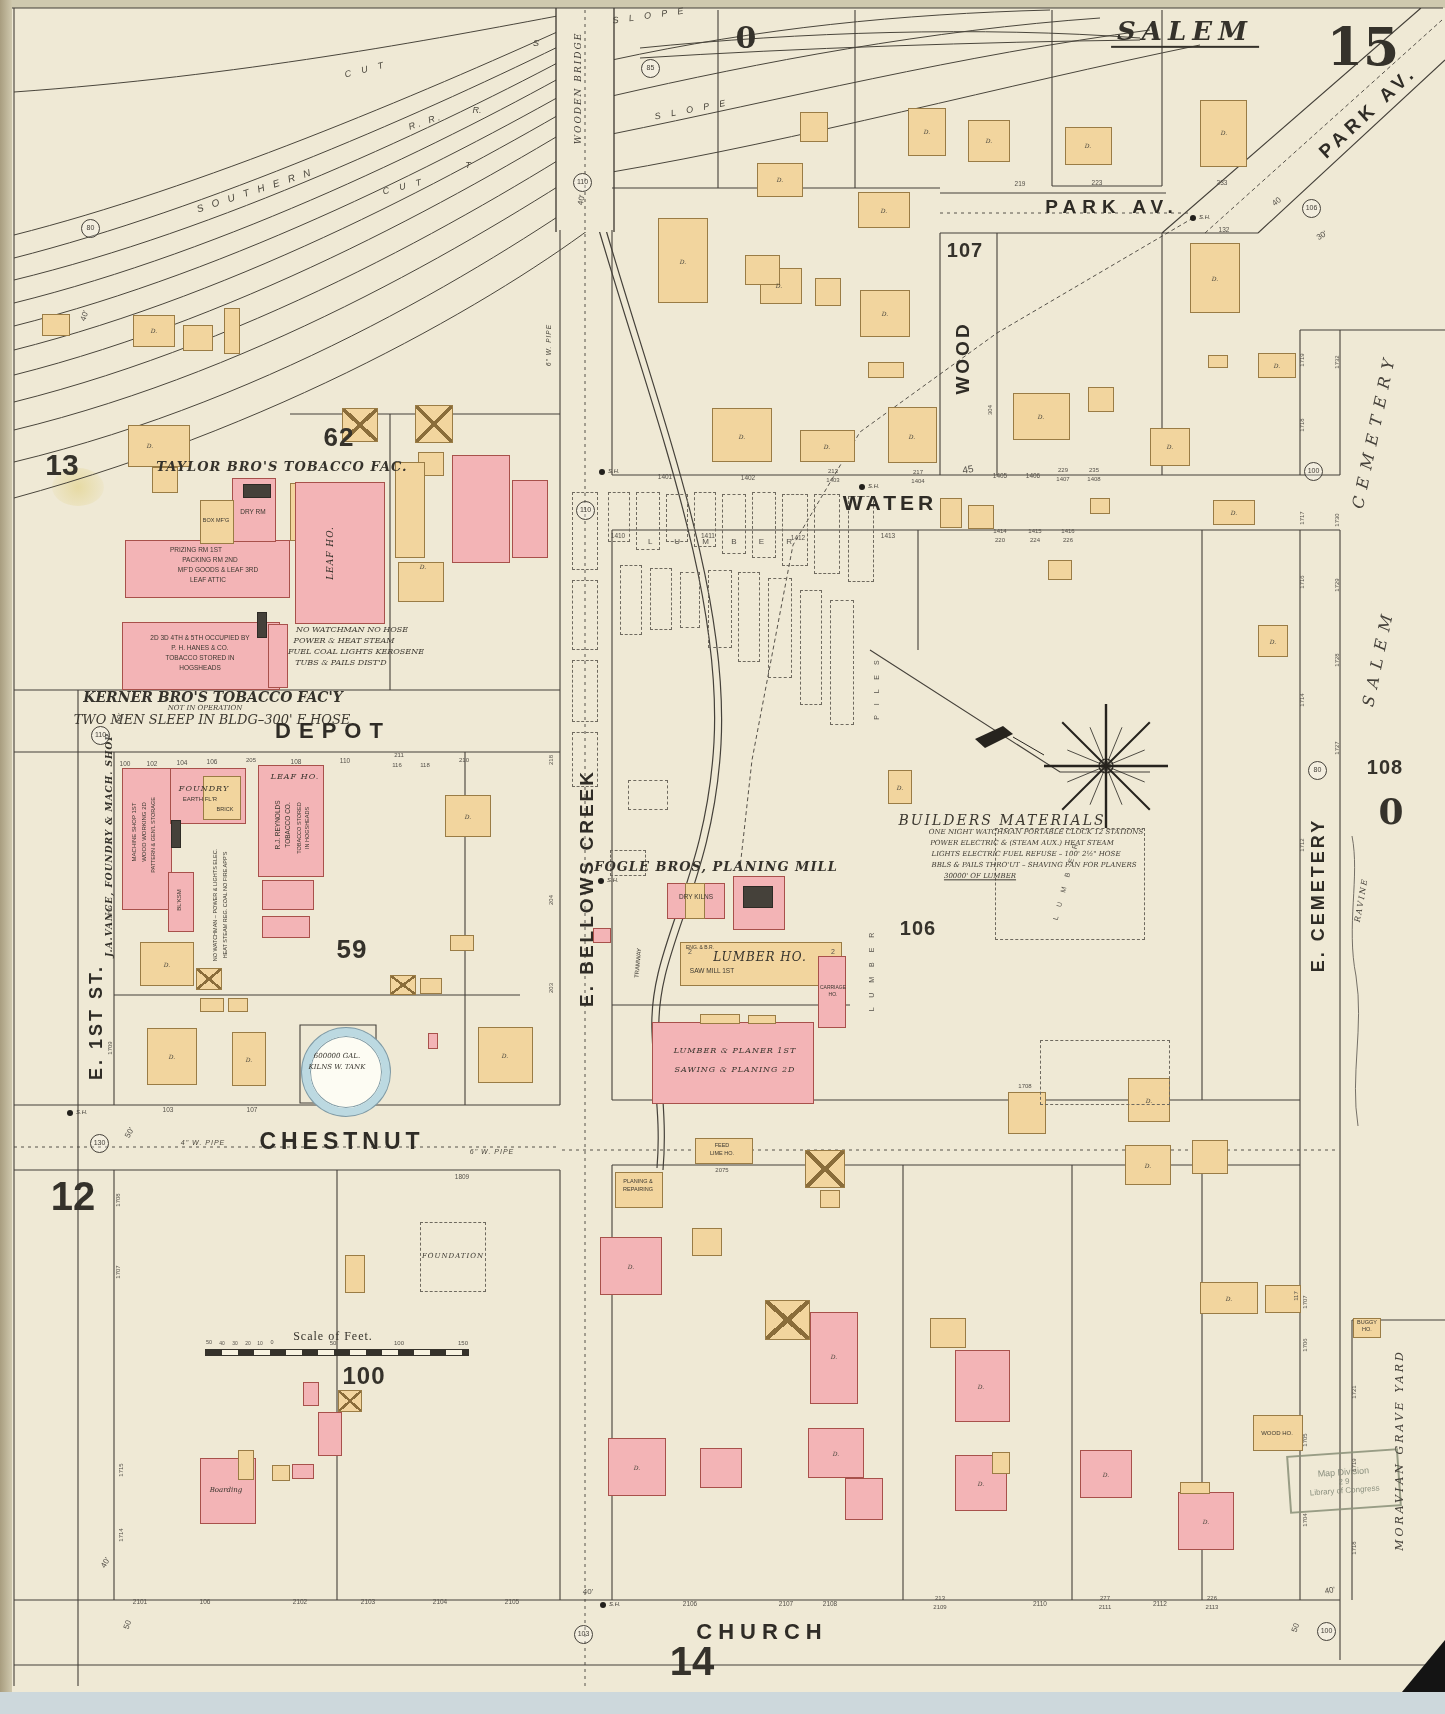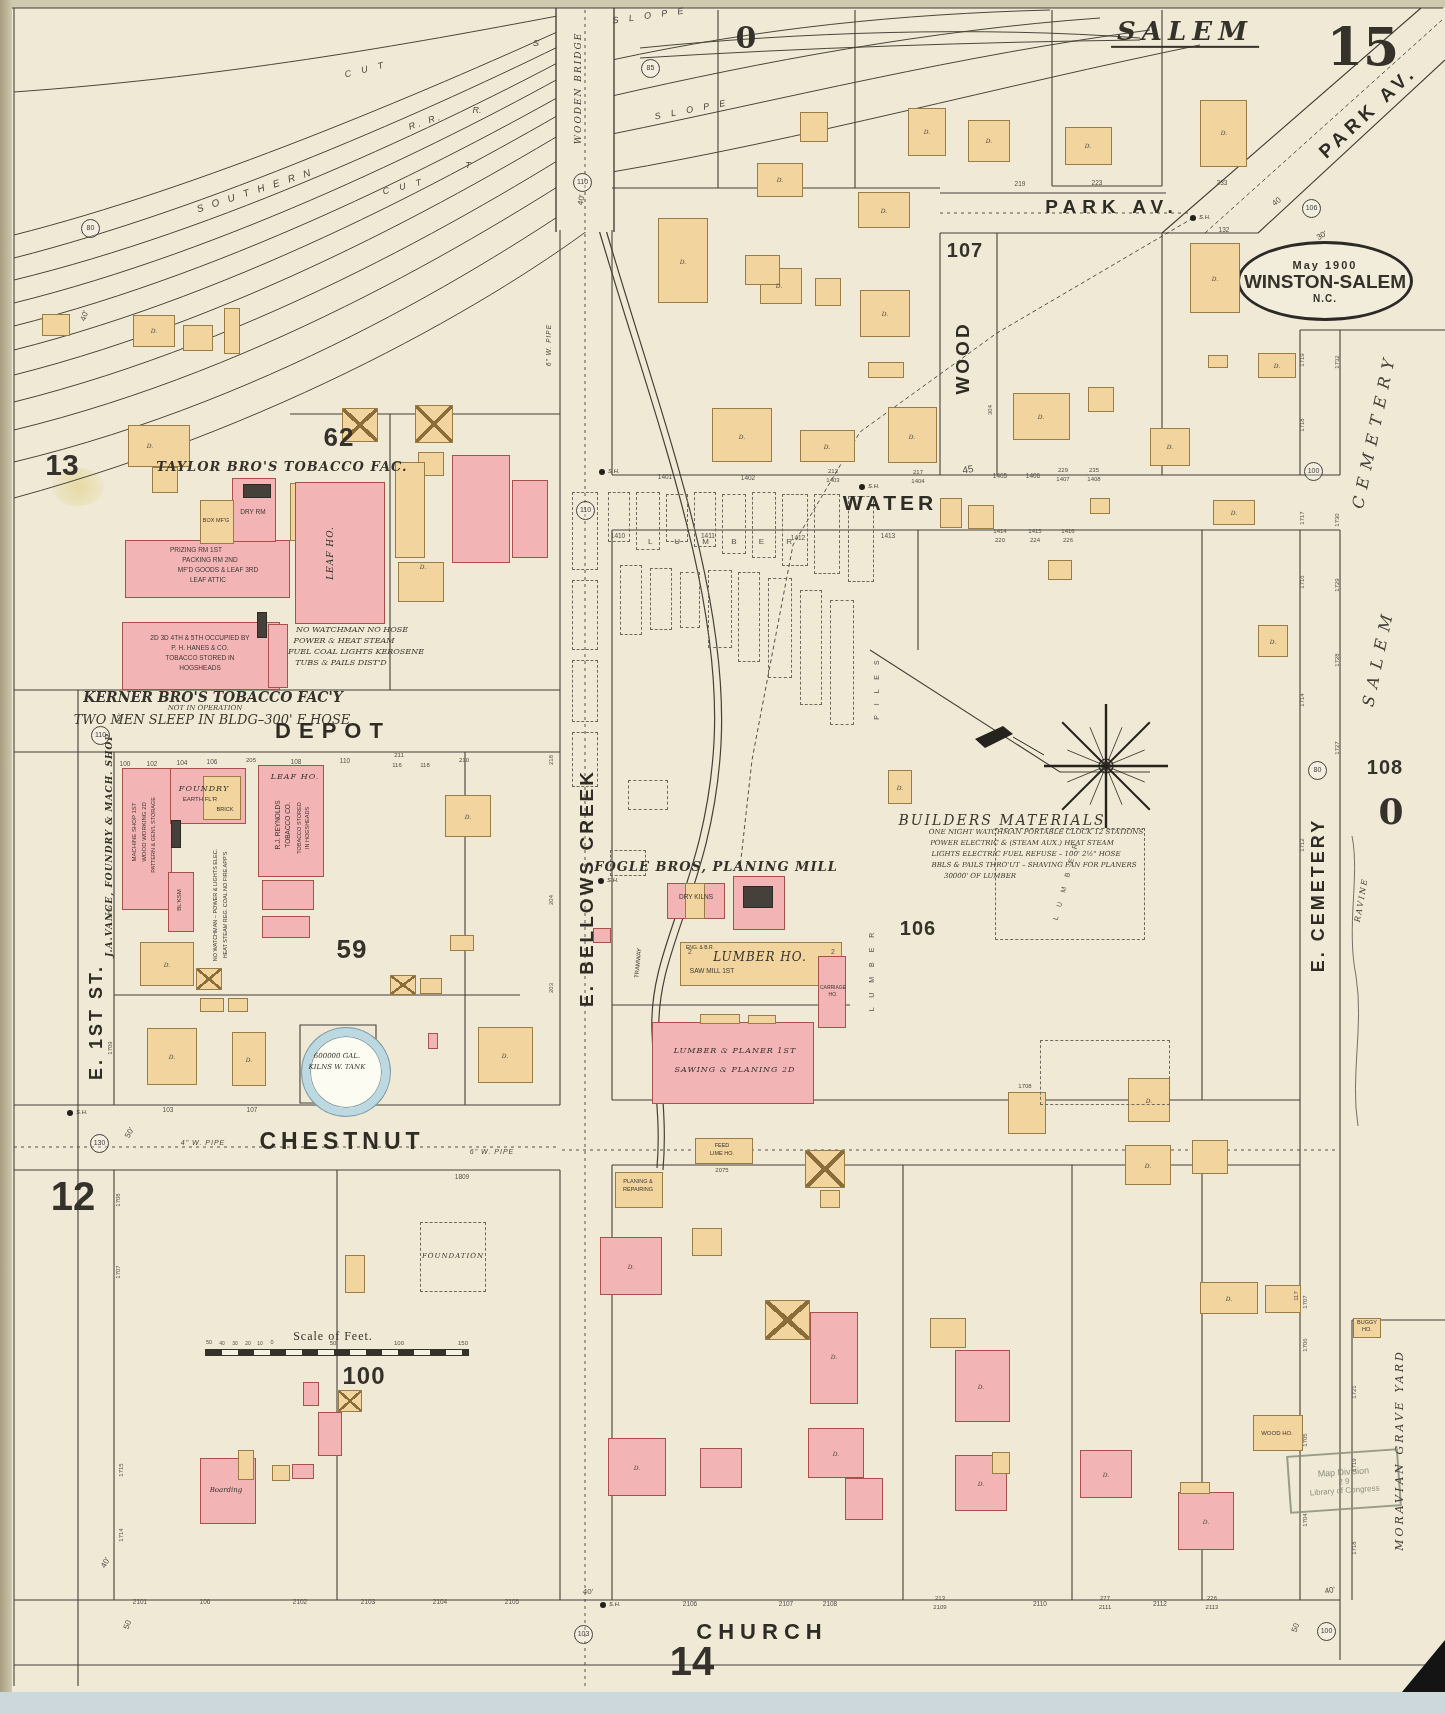--- a/index.html
+++ b/index.html
@@ -124,25 +124,20 @@
     </g>
     <g fill="#26231e">
       <polygon points="975,739 1003,726 1013,734 985,748"></polygon>
       <line x1="1013" y1="737" x2="1044" y2="755" stroke="#26231e" stroke-width="1"></line>
     </g>
   </svg>
 
   <div id="water-tank"></div>
   <div id="scale-bar"></div>
 
-  <div id="oval-stamp">
-    <div class="l1">May 1900</div>
-    <div class="l2">WINSTON-SALEM</div>
-    <div class="l3">N.C.</div>
-  </div>
 
   <div id="loc-stamp">
     <div class="s1">Map Division</div>
     <div class="s2">2 9</div>
     <div class="s3">Library of Congress</div>
   </div>
 
   <div id="corner-wedge"></div>
   <div id="scan-strip"></div>
 <div class="bld y" style="left: 42px; top: 314px; width: 28px; height: 22px;"></div>
@@ -358,21 +353,21 @@
     <div class="txt tiny" style="left: 200px; top: 668px; font-size: 6.5px; transform: translate(-50%, -50%) rotate(0deg);">HOGSHEADS</div>
     <div class="txt note" style="left: 352px; top: 630px; font-size: 8px; transform: translate(-50%, -50%) rotate(0deg);">NO WATCHMAN   NO HOSE</div>
     <div class="txt note" style="left: 344px; top: 641px; font-size: 8px; transform: translate(-50%, -50%) rotate(0deg);">POWER &amp; HEAT STEAM</div>
     <div class="txt note" style="left: 356px; top: 652px; font-size: 8px; transform: translate(-50%, -50%) rotate(0deg);">FUEL COAL  LIGHTS KEROSENE</div>
     <div class="txt note" style="left: 341px; top: 663px; font-size: 8px; transform: translate(-50%, -50%) rotate(0deg);">TUBS &amp; PAILS DIST'D</div>
     <div class="txt note" style="left: 1002px; top: 820px; font-size: 14px; transform: translate(-50%, -50%) rotate(0deg); letter-spacing: 2px;">BUILDERS  MATERIALS</div>
     <div class="txt note" style="left: 1036px; top: 833px; font-size: 7px; transform: translate(-50%, -50%) rotate(0deg);">ONE NIGHT WATCHMAN   PORTABLE CLOCK 12 STATIONS</div>
     <div class="txt note" style="left: 1022px; top: 844px; font-size: 7px; transform: translate(-50%, -50%) rotate(0deg);">POWER ELECTRIC &amp; (STEAM AUX.)  HEAT STEAM</div>
     <div class="txt note" style="left: 1026px; top: 855px; font-size: 7px; transform: translate(-50%, -50%) rotate(0deg);">LIGHTS ELECTRIC   FUEL REFUSE – 100' 2½" HOSE</div>
     <div class="txt note" style="left: 1034px; top: 866px; font-size: 7px; transform: translate(-50%, -50%) rotate(0deg);">BBLS &amp; PAILS THRO'UT – SHAVING FAN FOR PLANERS</div>
-    <div class="txt note" style="left: 980px; top: 877px; font-size: 7px; transform: translate(-50%, -50%) rotate(0deg);">30000' OF LUMBER</div>
+    <div class="txt note" style="left: 980px; top: 877px; font-size: 7px; transform: translate(-50%, -50%) rotate(0deg); text-decoration: underline;">30000' OF LUMBER</div>
     <div class="txt tiny" style="left: 696px; top: 897px; font-size: 6.5px; transform: translate(-50%, -50%) rotate(0deg);">DRY KILNS</div>
     <div class="txt tinyi" style="left: 760px; top: 957px; font-size: 12px; transform: translate(-50%, -50%) rotate(0deg); letter-spacing: 1px;">LUMBER    HO.</div>
     <div class="txt tiny" style="left: 712px; top: 971px; font-size: 6.5px; transform: translate(-50%, -50%) rotate(0deg);">SAW MILL 1ST</div>
     <div class="txt tiny" style="left: 700px; top: 948px; font-size: 5px; transform: translate(-50%, -50%) rotate(0deg);">ENG. &amp; B.R.</div>
     <div class="txt tinyi" style="left: 735px; top: 1051px; font-size: 8px; transform: translate(-50%, -50%) rotate(0deg); letter-spacing: 1px;">LUMBER &amp; PLANER 1ST</div>
     <div class="txt tinyi" style="left: 735px; top: 1070px; font-size: 8px; transform: translate(-50%, -50%) rotate(0deg); letter-spacing: 1px;">SAWING &amp; PLANING 2D</div>
     <div class="txt tiny" style="left: 638px; top: 963px; font-size: 6px; transform: translate(-50%, -50%) rotate(-85deg);">TRAMWAY</div>
     <div class="txt dashlbl" style="left: 725px; top: 542px; font-size: 8px; transform: translate(-50%, -50%) rotate(0deg); letter-spacing: 10px;">L U M B E R</div>
     <div class="txt dashlbl" style="left: 877px; top: 688px; font-size: 7px; transform: translate(-50%, -50%) rotate(-90deg); letter-spacing: 4px;">P I L E S</div>
     <div class="txt dashlbl" style="left: 872px; top: 970px; font-size: 7px; transform: translate(-50%, -50%) rotate(-90deg); letter-spacing: 4px;">L U M B E R</div>

